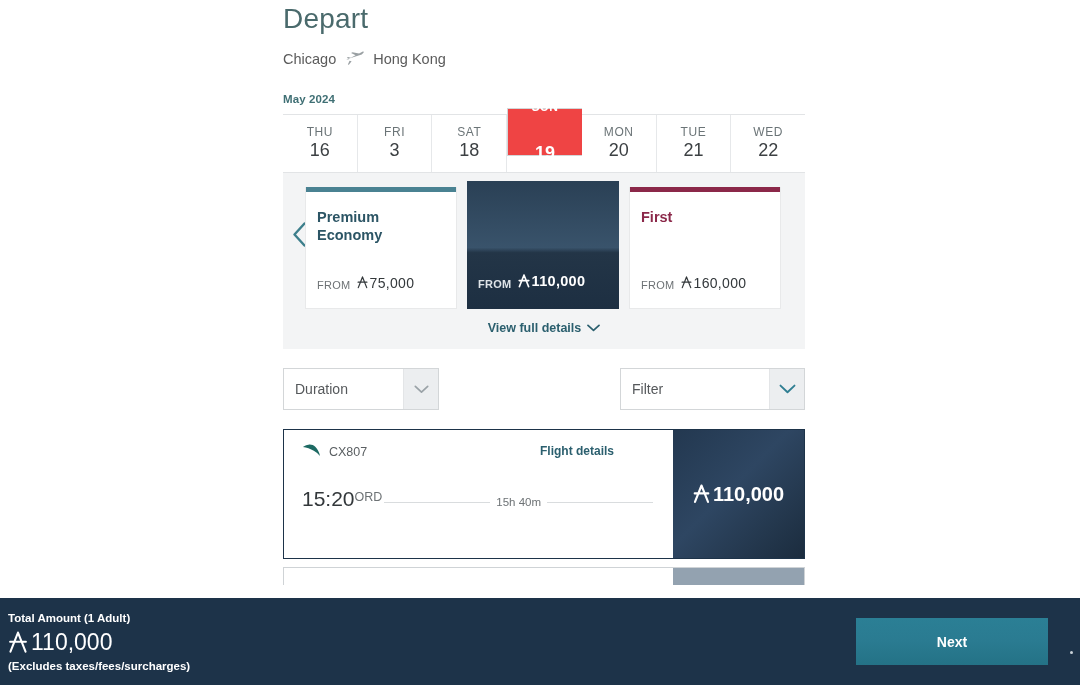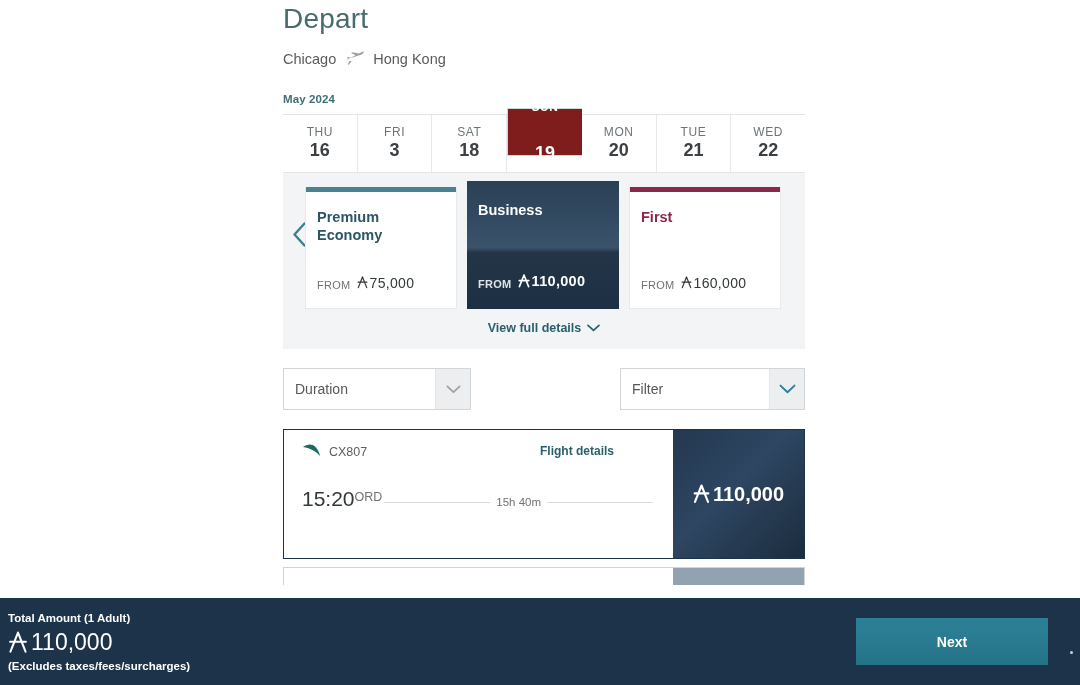--- a/index.html
+++ b/index.html
@@ -39,22 +39,22 @@
     border-top:1px solid #e2e4e6;border-bottom:1px solid #e2e4e6;
     background:#fff;
   }
   .dayc{
     flex:1;display:flex;flex-direction:column;align-items:center;
     justify-content:center;border-right:1px solid #e6e8ea;
     cursor:pointer;position:relative;
   }
   .dayc:last-child{border-right:none;}
   .dayc .dow{font-size:12px;color:#6b7477;letter-spacing:.6px;line-height:13px;}
-  .dayc .dnum{font-size:18px;color:#3c4043;line-height:22px;font-weight:700;}
-  .dayc.sel{background:#7f1d1d;margin-top:-7px;height:48px;border-right:none;gap:28px;}
+  .dayc .dnum{font-size:18px;color:#3c4043;line-height:22px;font-weight:400;}
+  .dayc.sel{background:#ef4444;margin-top:-7px;height:48px;border-right:none;gap:28px;}
   .dayc.sel .dow{color:#fff;font-weight:700;}
   .dayc.sel .dnum{color:#fff;font-weight:700;}
 
   
   .cabinwrap{
     background:#f3f4f5;padding:0 0 14px 0;position:relative;
     display:block;
   }
   .cabinrow{
     display:flex;gap:0;padding:14px 22px 0 22px;align-items:flex-start;
@@ -98,21 +98,21 @@
     text-align:center;margin-top:12px;font-size:12.5px;font-weight:700;
     color:#2b5f6e;cursor:pointer;display:flex;align-items:center;
     justify-content:center;gap:6px;
   }
 
   
   .filters{
     margin-top:19px;display:flex;justify-content:space-between;
   }
   .sel{
-    width:188px;height:42px;background:#fff;border:1px solid #d3d6d8;
+    width:156px;height:42px;background:#fff;border:1px solid #d3d6d8;
     display:flex;align-items:center;box-sizing:border-box;cursor:pointer;
     position:relative;
   }
   .sel .lbl{flex:1;padding-left:11px;font-size:14px;color:#55585b;}
   .sel .chev{
     width:34px;height:40px;background:#eceef0;display:flex;
     align-items:center;justify-content:center;border-left:1px solid #e3e5e7;
   }
   .sel.filter{width:185px;}
   .sel.filter .chev{color:#2f7e92;}
@@ -263,21 +263,20 @@
                 <svg width="11" height="13" viewBox="0 0 12 14">
                   <path d="M6 1 L10.6 12.6 M6 1 L1.4 12.6 M1.2 6.6 L10.8 6.6" fill="none" stroke="#33383b" stroke-width="1.35" stroke-linecap="round"></path>
                 </svg>
               </span>
               <span>75,000</span>
             </span>
           </div>
         </div>
 
         <div class="cabin biz">
-          <div class="cname">Business</div>
           <div class="cfrom">
             <span>FROM</span>
             <span class="amt">
               <span class="am">
                 <svg width="12" height="14" viewBox="0 0 12 14">
                   <path d="M6 1 L10.6 12.6 M6 1 L1.4 12.6 M1.2 6.6 L10.8 6.6" fill="none" stroke="#ffffff" stroke-width="1.6" stroke-linecap="round"></path>
                 </svg>
               </span>
               <span>110,000</span>
             </span>

